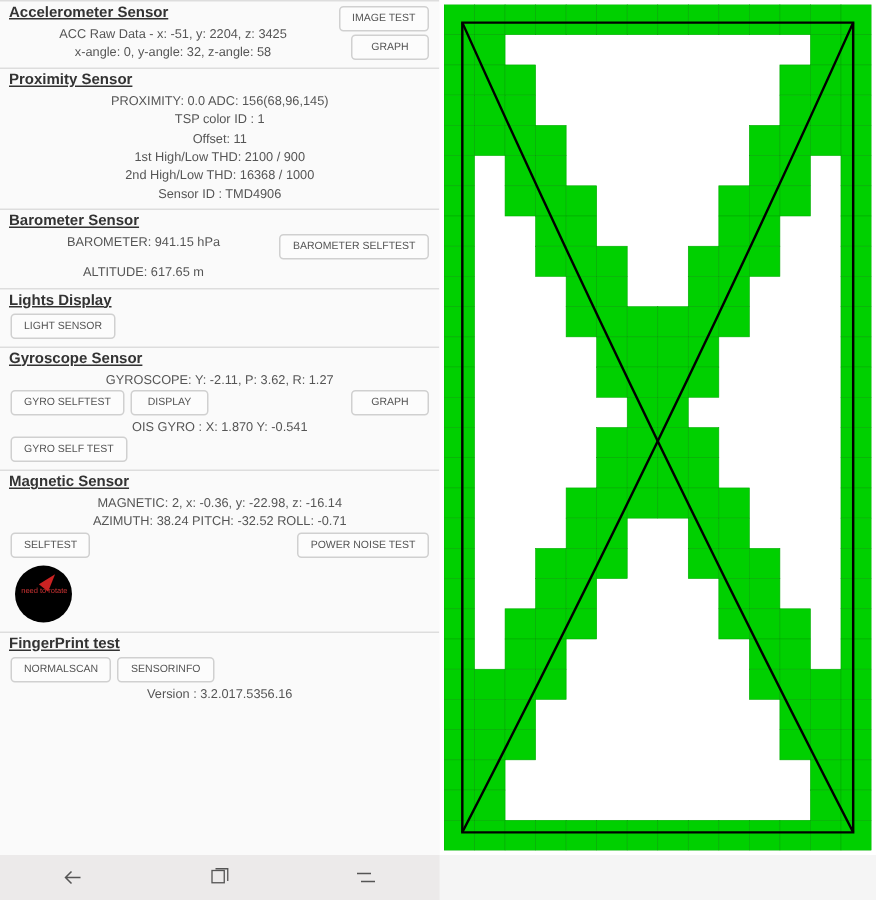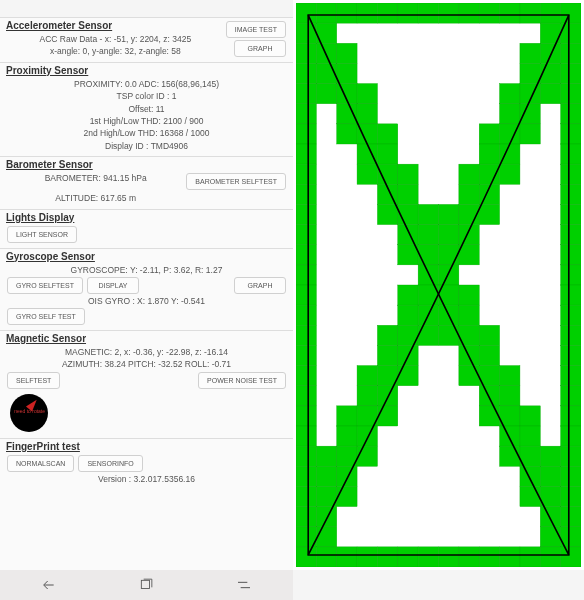--- a/index.html
+++ b/index.html
@@ -16,21 +16,20 @@
   .main {
     display: flex;
     flex: 1;
     overflow: hidden;
   }
   .left {
     width: 293px;
     background: #fafafa;
     overflow-y: auto;
     padding: 0;
-    margin-top: 17px;
   }
   .right {
     flex: 1;
     background: #fff;
     position: relative;
     padding: 3px;
   }
   .section {
     border-top: 1px solid #ddd;
     padding: 2px 6px 4px 6px;
@@ -140,21 +139,21 @@
       </div>
     </div>
 
     <div class="section">
       <div class="section-title">Proximity Sensor</div>
       <div class="text">PROXIMITY: 0.0      ADC: 156(68,96,145)</div>
       <div class="text">TSP color ID : 1</div>
       <div class="text">Offset: 11</div>
       <div class="text">1st High/Low THD: 2100 / 900</div>
       <div class="text">2nd High/Low THD: 16368 / 1000</div>
-      <div class="text">Display ID : TMD4906</div>
+      <div class="text">Sensor ID : TMD4906</div>
     </div>
 
     <div class="section">
       <div class="section-title">Barometer Sensor</div>
       <div class="row">
         <div class="col">
           <div class="text">BAROMETER: 941.15 hPa</div>
           <div class="text" style="margin-top:8px">ALTITUDE: 617.65 m</div>
         </div>
         <div class="btn btn-wide">Barometer Selftest</div>

